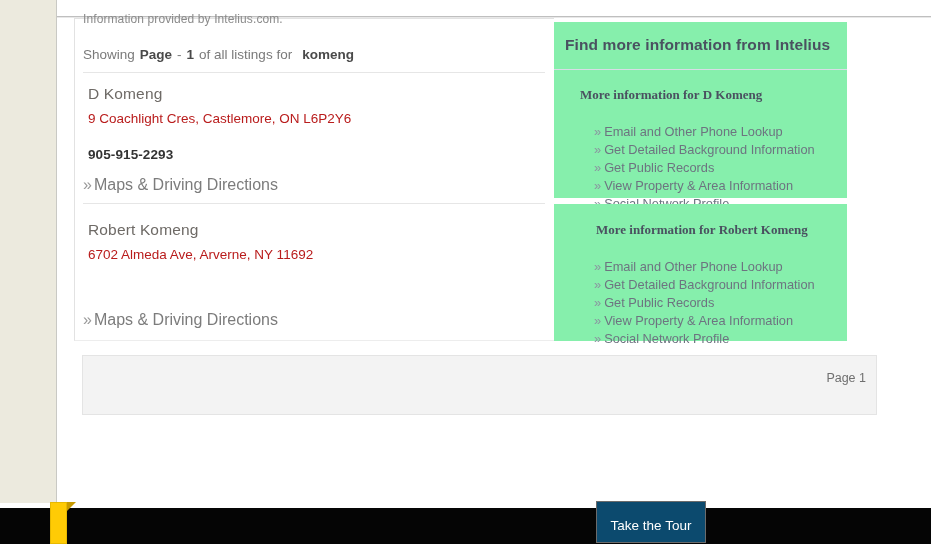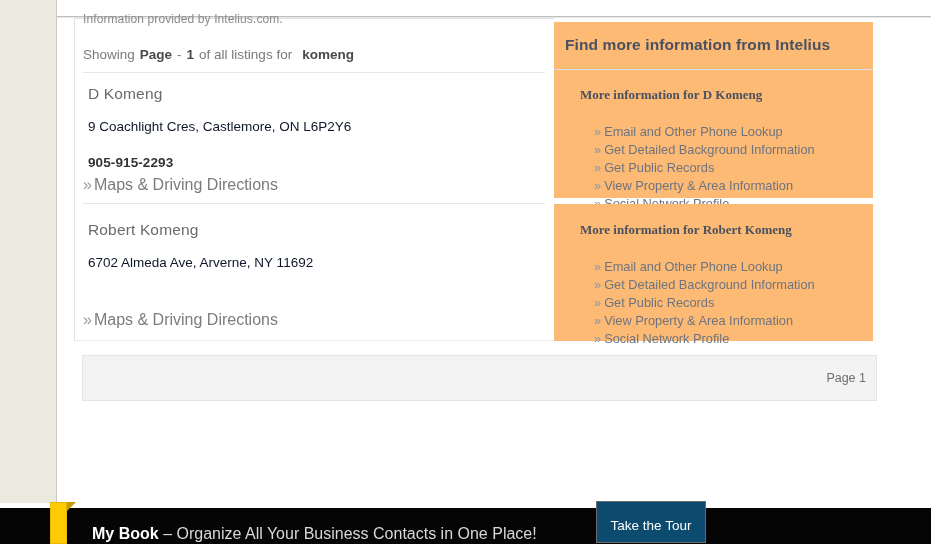--- a/index.html
+++ b/index.html
@@ -85,23 +85,23 @@
   
   .listing { position: absolute; left: 88px; }
   .listing-name {
     font-size: 15.5px;
     color: #6e6a66;
     white-space: nowrap;
     letter-spacing: .15px;
   }
   .listing-addr {
     font-size: 13.5px;
-    color: #0f172a;
-    white-space: nowrap;
-    margin-top: 16px;
+    color: #b91c1c;
+    white-space: nowrap;
+    margin-top: 8px;
   }
   .listing-phone {
     font-size: 13.5px;
     color: #333333;
     font-weight: bold;
     white-space: nowrap;
     margin-top: 21px;
     letter-spacing: .1px;
   }
 
@@ -119,22 +119,22 @@
     position: absolute;
     left: 83px;
     width: 462px; height: 1px;
     background: #e6e6e6;
   }
 
   
   .panel {
     position: absolute;
     left: 554px;
-    width: 319px;
-    background: #fdba74;
+    width: 293px;
+    background: #86efac;
   }
   .panel-header {
     top: 22px; height: 48px;
     border-bottom: 1px solid #d8dde6;
   }
   .panel-header-title {
     position: absolute;
     left: 11px; top: 14px;
     font-size: 15.5px;
     font-weight: bold;
@@ -164,21 +164,21 @@
     line-height: 18px;
     white-space: nowrap;
     cursor: pointer;
   }
   .panel-links li .chev { color:#8b93a0; margin-right: 3px; }
 
   
   .pager {
     position: absolute;
     left: 82px; top: 355px;
-    width: 795px; height: 46px;
+    width: 795px; height: 60px;
     background: #f3f3f3;
     border: 1px solid #e4e4e4;
   }
   .pager-label {
     position: absolute;
     right: 10px; top: 15px;
     font-size: 12.5px;
     color: #6f6f6f;
     white-space: nowrap;
   }
@@ -276,35 +276,31 @@
   <div class="block-title" style="top:87px;">More information for D Komeng</div>
   <ul class="panel-links" style="top:107px;">
     <li><span class="chev">»</span><span>Email and Other Phone Lookup</span></li>
     <li><span class="chev">»</span><span>Get Detailed Background Information</span></li>
     <li><span class="chev">»</span><span>Get Public Records</span></li>
     <li><span class="chev">»</span><span>View Property &amp; Area Information</span></li>
     <li><span class="chev">»</span><span>Social Network Profile</span></li>
   </ul>
 
   <div class="panel panel-block" style="top:204px; height:137px;"></div>
-  <div class="block-title" style="top:222px;">More information for Robert Komeng</div>
+  <div class="block-title" style="top:222px;margin-left:16px;">More information for Robert Komeng</div>
   <ul class="panel-links" style="top:242px;">
     <li><span class="chev">»</span><span>Email and Other Phone Lookup</span></li>
     <li><span class="chev">»</span><span>Get Detailed Background Information</span></li>
     <li><span class="chev">»</span><span>Get Public Records</span></li>
     <li><span class="chev">»</span><span>View Property &amp; Area Information</span></li>
     <li><span class="chev">»</span><span>Social Network Profile</span></li>
   </ul>
 
   <div class="pager">
     <div class="pager-label">Page 1</div>
   </div>
 
   <div class="promo"></div>
   <div class="bookmark"></div>
   <div class="bookmark-fold"></div>
-  <div class="promo-text">
-    <span class="brand">My Book</span>
-    <span>– Organize All Your Business Contacts in One Place!</span>
-  </div>
   <button class="tour-btn">Take the Tour</button>
 
 </div>
 
 </body></html>

